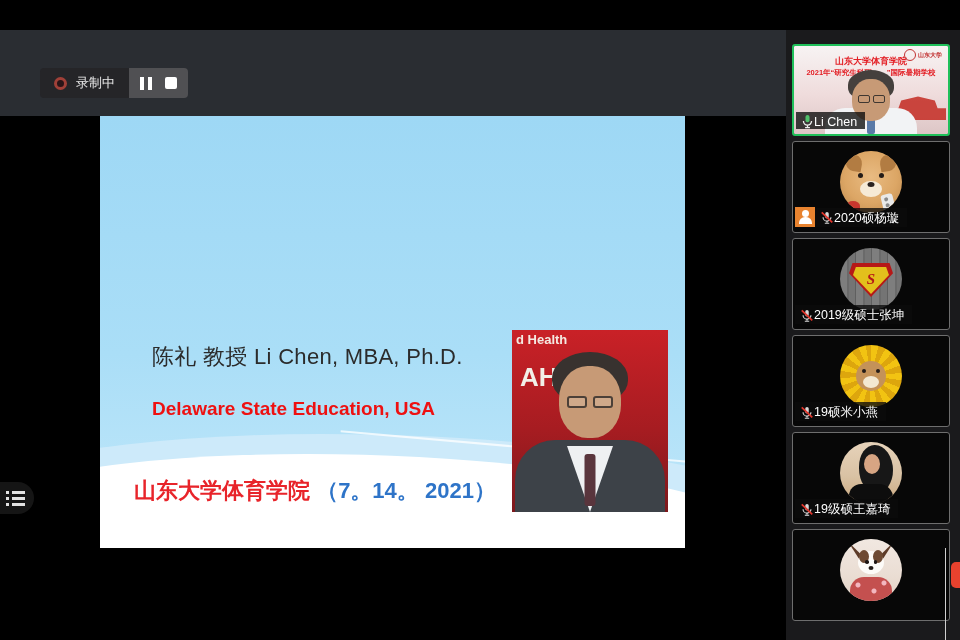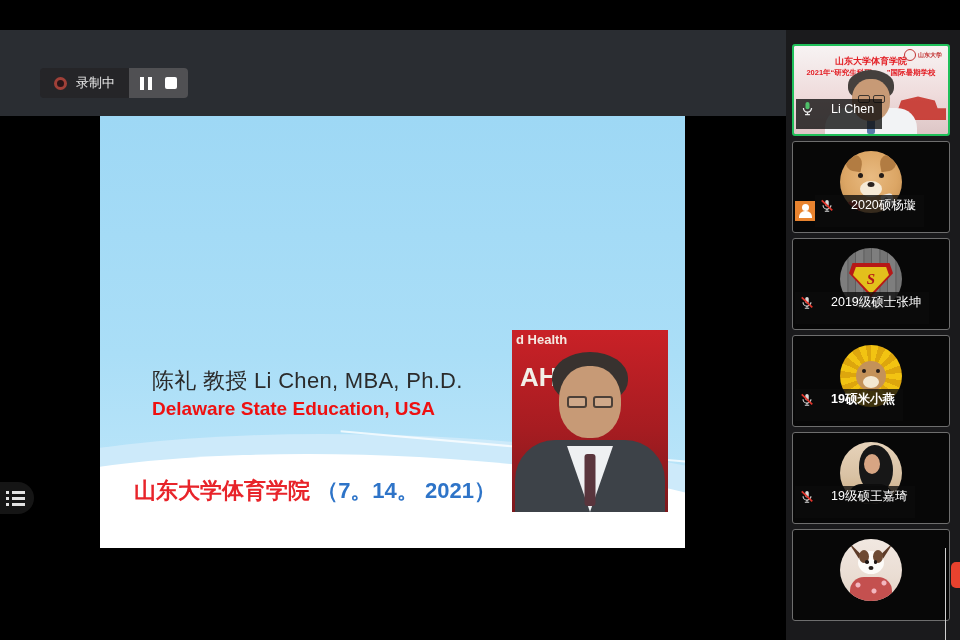--- a/index.html
+++ b/index.html
@@ -37,21 +37,21 @@
   .rec-right{background:#505053;display:flex;align-items:center;gap:13px;padding:0 11px;}
   .pause-ic{display:flex;gap:4px;cursor:pointer;}
   .pause-ic i{display:block;width:4px;height:13px;background:#fff;}
   .stop-ic{width:12px;height:12px;background:#fff;border-radius:2px;cursor:pointer;}
 
   
   .slide{position:absolute;left:100px;top:86px;width:585px;height:432px;background:linear-gradient(180deg,#9ed8f5 0%,#aadef7 55%,#c2e8fa 100%);overflow:hidden;}
   .titlebox{position:absolute;left:13px;top:12px;width:559px;height:168px;border-radius:10px;background:linear-gradient(180deg,#1893da 0%,#2fa3e4 45%,#52baf0 100%);color:#fff;text-align:center;padding-top:10px;}
   .titlebox .tl{font-size:28px;line-height:38px;font-weight:500;letter-spacing:.2px;}
   .titlebox .tcn{font-size:24px;line-height:36px;font-style:italic;font-weight:600;letter-spacing:2px;}
-  .presenter{position:absolute;left:52px;top:226px;font-size:22px;color:#2b2b2b;letter-spacing:.3px;margin-top:24px;}
+  .presenter{position:absolute;left:52px;top:226px;font-size:22px;color:#2b2b2b;letter-spacing:.3px;}
   .affiliation{position:absolute;left:52px;top:282px;font-size:19px;font-weight:600;color:#ee1111;}
   
   .wave-blue{position:absolute;left:-130px;top:318px;width:920px;height:300px;background:#cdeafa;border-radius:42% 68% 0 0 / 68px 150px 0 0;}
   .wave-white{position:absolute;left:-120px;top:338px;width:900px;height:300px;background:#ffffff;border-radius:40% 70% 0 0 / 62px 170px 0 0;}
   .streak{position:absolute;height:2px;background:rgba(255,255,255,.75);}
   .streak.s1{left:240px;top:330px;width:360px;transform:rotate(5deg);}
   .streak.s2{left:430px;top:396px;width:210px;transform:rotate(7deg);}
   .slide-footer{position:absolute;left:34px;top:360px;font-size:22px;font-weight:600;z-index:6;}
   .sf-red{color:#e8242a;}
   .sf-blue{color:#2e74c8;}
@@ -77,23 +77,23 @@
   
   .share-label{position:absolute;left:3px;top:581px;background:rgba(12,12,12,.82);border-radius:3px;display:flex;align-items:center;gap:6px;padding:3px 9px 3px 5px;}
   .share-txt{color:#fff;font-size:14px;}
   .share-monitor{position:relative;width:17px;height:13px;background:#f2f2f2;border-radius:2px;}
   .share-monitor i{position:absolute;left:4px;top:3px;width:0;height:0;border-left:4px solid transparent;border-right:4px solid transparent;border-bottom:7px solid #2aa84f;transform:rotate(40deg);}
 
   
   .panel{position:absolute;left:786px;top:30px;width:174px;height:610px;background:#1a1a1c;}
   .tile{position:absolute;left:6px;width:158px;height:92px;background:#070707;border:1px solid #6e6e6e;border-radius:3px;overflow:hidden;cursor:pointer;}
   .tile.active{border:2px solid #1fc05a;}
-  .t1{top:14px;}.t2{top:111px;}.t3{top:208px;}.t4{top:305px;font-weight:bold;}.t5{top:402px;}.t6{top:499px;}
+  .t1{top:14px;}.t2{top:111px;}.t3{top:208px;}.t4{top:305px;}.t5{top:402px;}.t6{top:499px;}
   .tile-label{position:absolute;left:2px;bottom:5px;display:flex;align-items:center;gap:0;z-index:9;}
-  .label-bar{display:flex;align-items:center;gap:17px;background:rgba(12,12,12,.78);padding:2px 8px 13px 5px;}
+  .label-bar{display:flex;align-items:center;gap:0;background:rgba(12,12,12,.78);padding:2px 8px 0 5px;}
   .tile-name{color:#fff;font-size:12.5px;white-space:nowrap;}
   .person-badge{width:20px;height:20px;background:#e8832f;display:flex;align-items:center;justify-content:center;position:relative;}
   .person-badge .ph{width:7px;height:7px;background:#fff;border-radius:50%;position:absolute;top:3px;left:6.5px;}
   .person-badge .pb{width:13px;height:7px;background:#fff;border-radius:6px 6px 0 0;position:absolute;bottom:3px;left:3.5px;}
   .micsvg{display:block;}
 
   
   .video-bg{position:absolute;inset:0;background:linear-gradient(180deg,#f7f3f3 0%,#efdcdc 55%,#ddc6c6 100%);}
   .vb-line{position:absolute;width:100%;text-align:center;color:#e31e24;font-weight:700;}
   .vb-line1{top:9px;font-size:9px;}

